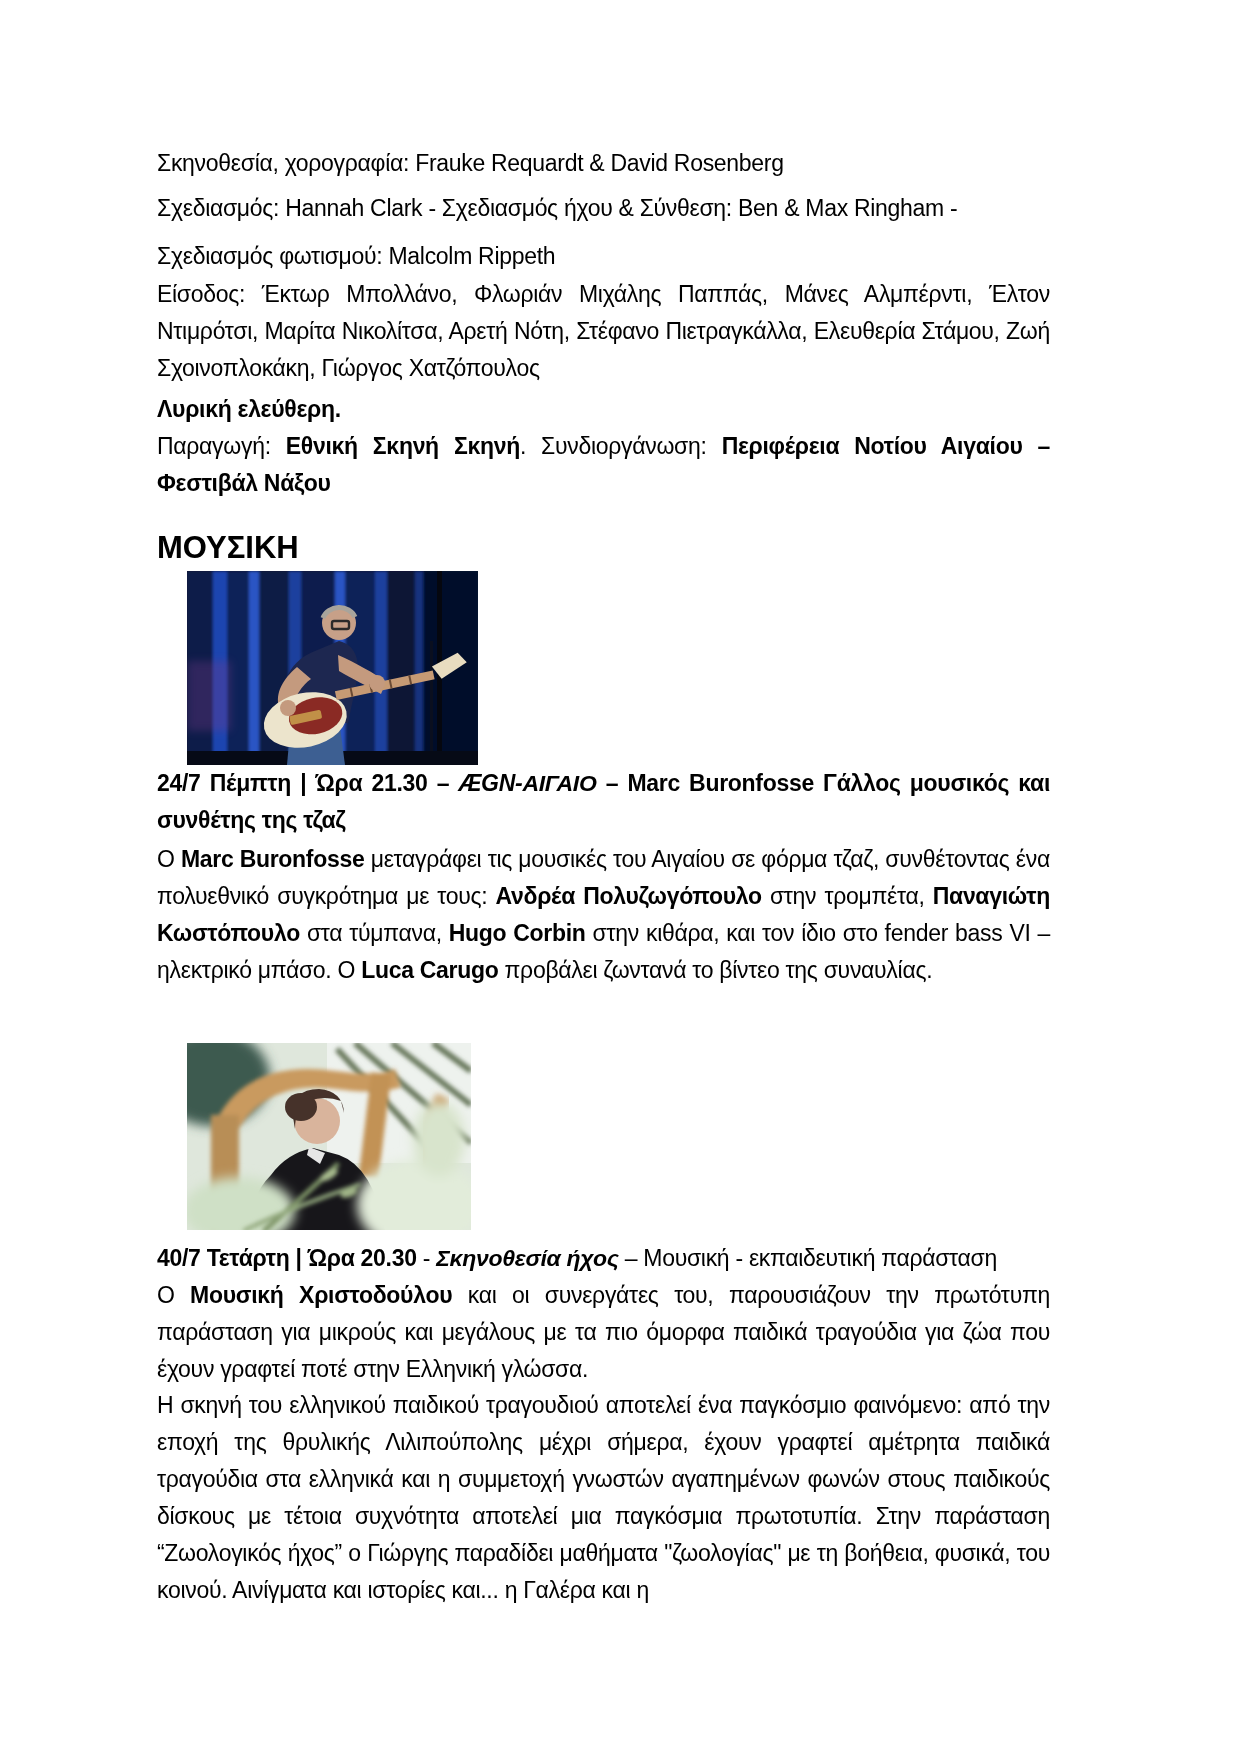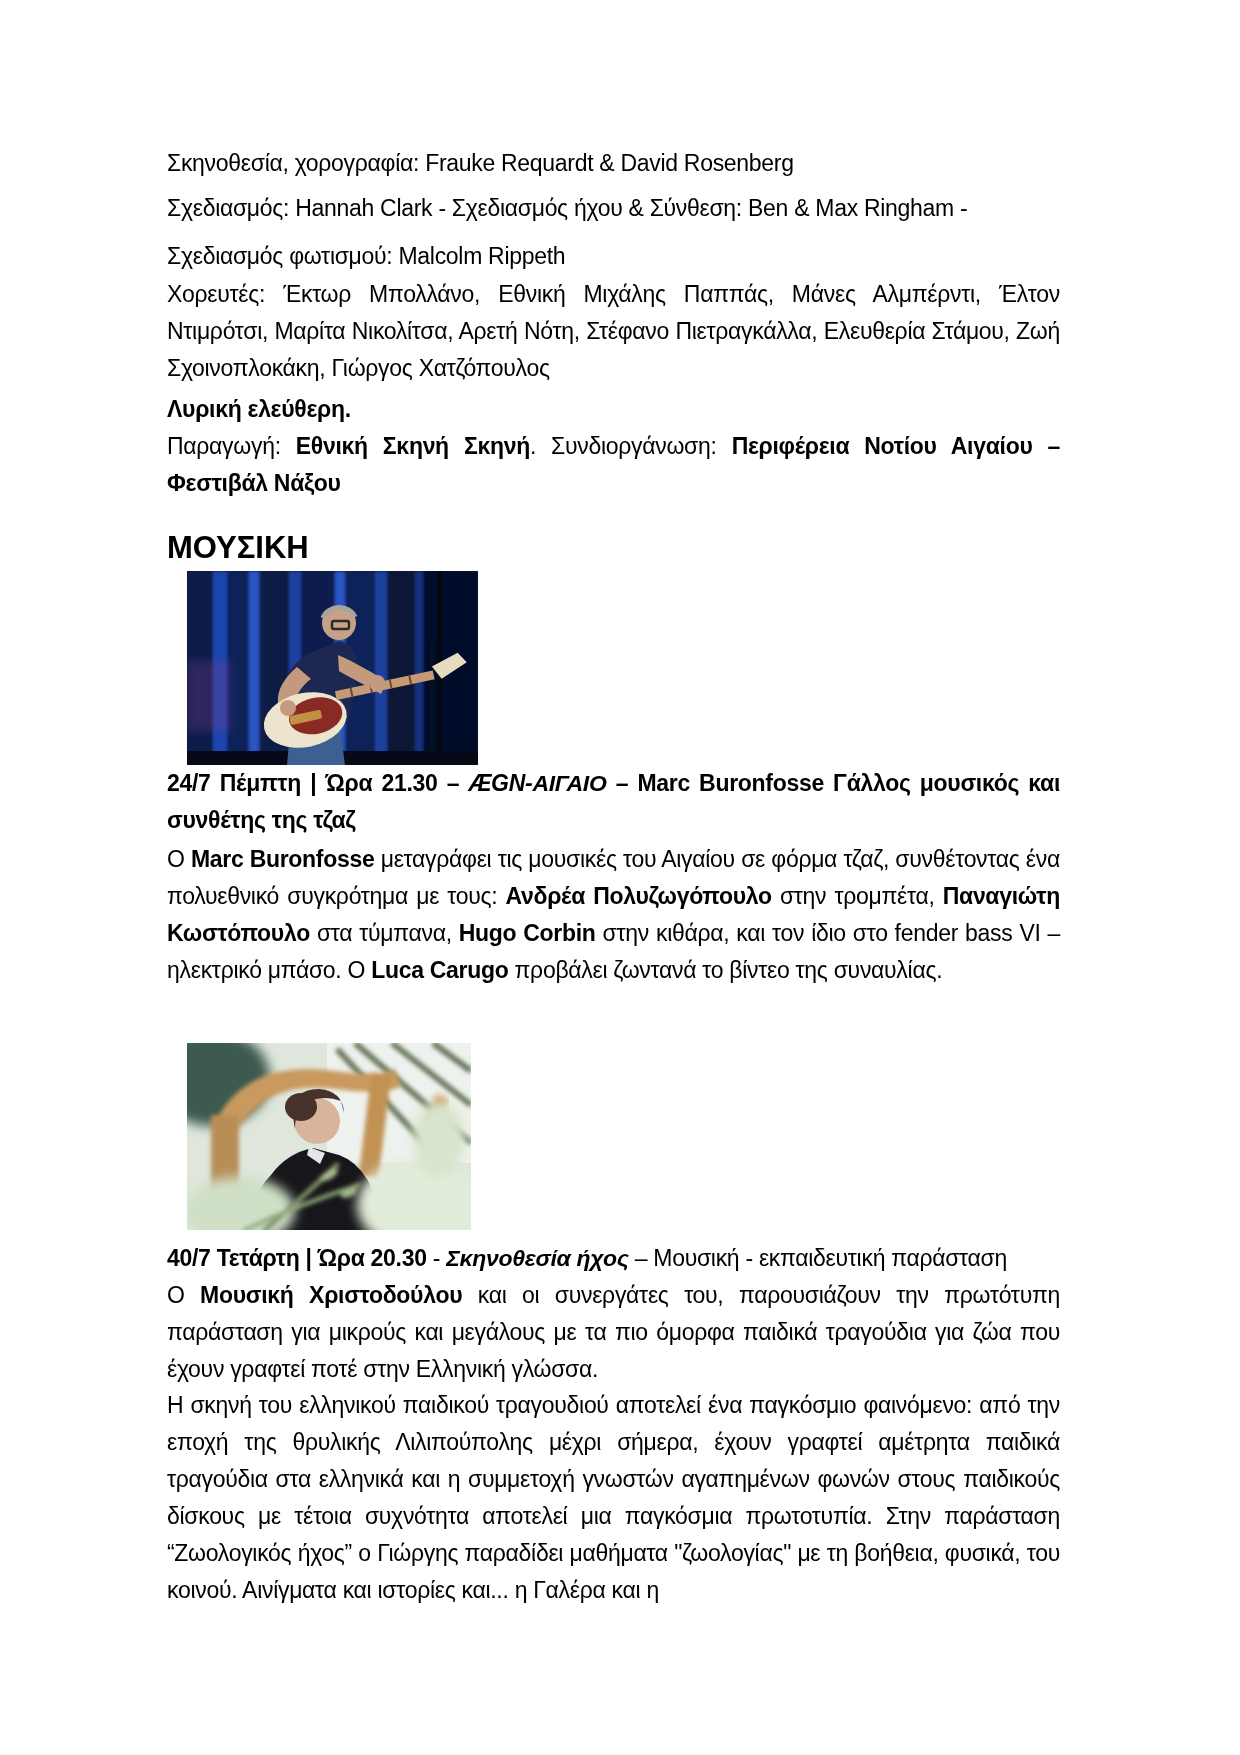--- a/index.html
+++ b/index.html
@@ -7,41 +7,41 @@
   body {
     width:1240px; height:1755px;
     font-family:"Liberation Sans", sans-serif;
     color:#000000;
   }
   .page {
     position:relative; width:1240px; height:1755px;
     background:#ffffff; overflow:hidden;
   }
   .tb {
-    position:absolute; left:167px; width:893px;
+    position:absolute; left:157px; width:893px;
     font-size:23px; line-height:37px; letter-spacing:-0.3px;
     color:#000000;
   }
   .j { text-align:justify; }
   .b { font-weight:bold; }
   .i { font-style:italic; }
   .h1 { font-weight:bold; font-size:31px; line-height:34px; letter-spacing:0; }
   .ph { position:absolute; left:187px; overflow:hidden; background:#0a1230; }
   .ph svg { display:block; width:100%; height:100%; }
 </style>
 </head>
 <body>
 
 <div class="page">
 
   <p class="tb" style="top:145px">Σκηνοθεσία, χορογραφία: Frauke Requardt &amp; David Rosenberg</p>
   <p class="tb" style="top:190px">Σχεδιασμός: Hannah Clark - Σχεδιασμός ήχου &amp; Σύνθεση: Ben &amp; Max Ringham -</p>
   <p class="tb" style="top:238px">Σχεδιασμός φωτισμού: Malcolm Rippeth</p>
 
-  <p class="tb j" style="top:276px">Χορευτές: Έκτωρ Μπολλάνο, Εθνική Μιχάλης Παππάς, Μάνες Αλμπέρντι, Έλτον Ντιμρότσι, Μαρίτα Νικολίτσα, Αρετή Νότη, Στέφανο Πιετραγκάλλα, Ελευθερία Στάμου, Ζωή Σχοινοπλοκάκη, Γιώργος Χατζόπουλος</p>
+  <p class="tb j" style="top:276px">Είσοδος: Έκτωρ Μπολλάνο, Φλωριάν Μιχάλης Παππάς, Μάνες Αλμπέρντι, Έλτον Ντιμρότσι, Μαρίτα Νικολίτσα, Αρετή Νότη, Στέφανο Πιετραγκάλλα, Ελευθερία Στάμου, Ζωή Σχοινοπλοκάκη, Γιώργος Χατζόπουλος</p>
 
   <p class="tb b" style="top:391px">Λυρική ελεύθερη.</p>
 
   <p class="tb j" style="top:428px">
     <span>Παραγωγή: </span><span class="b">Εθνική Σκηνή Σκηνή</span><span>. Συνδιοργάνωση: </span><span class="b">Περιφέρεια Νοτίου Αιγαίου – Φεστιβάλ Νάξου</span>
   </p>
 
   <h2 class="tb h1" style="top:531px">ΜΟΥΣΙΚΗ</h2>
 
   <div class="ph" style="top:571px; width:291px; height:194px;">

